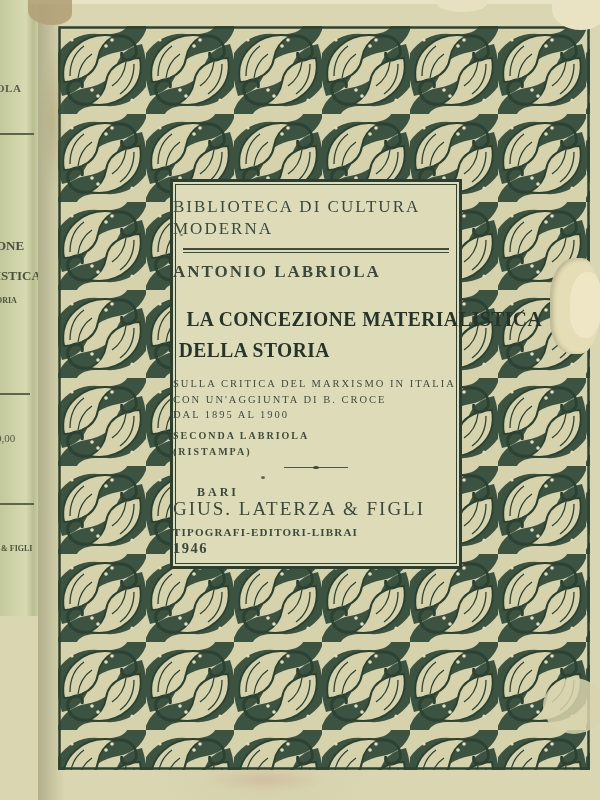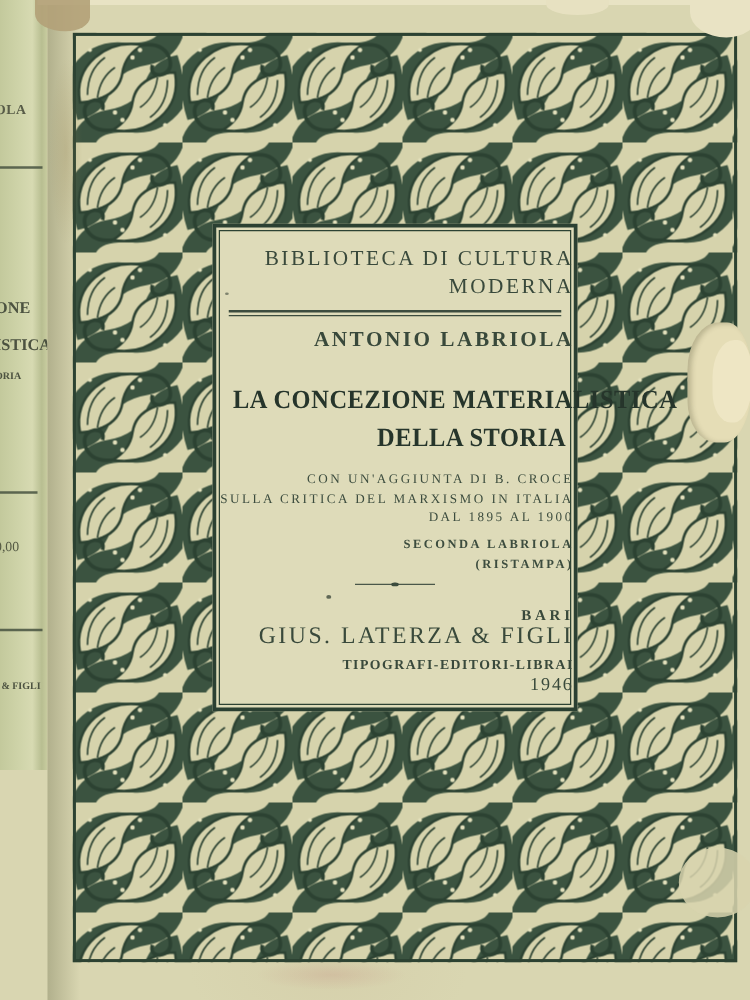--- a/index.html
+++ b/index.html
@@ -35,37 +35,37 @@
     background:linear-gradient(90deg,rgba(85,88,55,.30),rgba(85,88,55,0));}
   .top-edge{position:absolute;left:30px;top:0;width:570px;height:4px;background:#e9e4c7;opacity:.9;}
 
   
   .border-frame{position:absolute;left:58px;top:26px;width:532px;height:744px;}
 
   
   .panel{position:absolute;left:170px;top:179px;width:292px;height:390px;
          background:#dedbb9;border:3px solid #2b4032;box-sizing:border-box;}
   .panel-inner{position:absolute;inset:2px;border:1px solid #2c4233;}
-  .ptxt{position:absolute;left:0;right:0;text-align:right;color:#39493b;}
+  .ptxt{position:absolute;left:0;right:0;text-align:left;color:#39493b;}
   .series{top:14px;font-size:17px;line-height:22px;letter-spacing:2px;}
   .double-rule{position:absolute;left:10px;right:10px;top:66px;height:2px;
                border-top:2px solid #3c4c3e;border-bottom:1px solid #3c4c3e;}
   .author{top:80px;font-size:17px;letter-spacing:2px;font-weight:bold;}
   .title{top:122px;font-size:21px;line-height:31px;font-weight:bold;color:#26352b;letter-spacing:.5px;}
   .title .tline{display:inline-block;transform:scaleX(.93);transform-origin:center;white-space:nowrap;}
   .subtitle{top:194px;font-size:10.5px;line-height:15.5px;letter-spacing:2px;color:#3c4c3e;}
   .edition{top:246px;font-size:10px;line-height:16px;font-weight:bold;letter-spacing:2px;color:#3c4c3e;}
   .divider{position:absolute;left:50%;top:285px;width:64px;margin-left:-32px;
            border-top:1.5px solid #4a574a;}
   .divider-dot{position:absolute;left:50%;top:-2.5px;width:6px;height:3.5px;margin-left:-3px;
            background:#3c4c3e;border-radius:50%;}
   .city{top:303px;font-size:12px;font-weight:bold;letter-spacing:3px;padding-left:24px;}
   .publisher{top:316px;font-size:19px;letter-spacing:2px;}
   .roles{top:344px;font-size:11px;font-weight:bold;letter-spacing:1.2px;}
-  .year{top:358px;font-size:14.5px;font-weight:normal;letter-spacing:1.5px;padding-left:21px;}
+  .year{top:358px;font-size:14.5px;font-weight:bold;letter-spacing:1.5px;}
   .speck{position:absolute;background:#3f4a3c;border-radius:50%;opacity:.8;}
   .sp1{left:88px;top:294px;width:4px;height:3px;}
   .sp2{left:7px;top:52px;width:3px;height:2px;opacity:.6;}
 
   
   .chip-right{position:absolute;left:550px;top:258px;width:52px;height:96px;background:#e5ddb6;
       border-radius:55% 45% 50% 50% / 45% 55% 60% 40%;
       box-shadow:inset 3px 1px 4px rgba(60,60,30,.25);}
   .chip-right-hi{position:absolute;left:570px;top:272px;width:32px;height:66px;background:#eee6c4;
       border-radius:60% 40% 50% 50% / 50% 50% 60% 40%;}
@@ -144,22 +144,22 @@
     <div class="double-rule"></div>
 
     <div class="ptxt author">ANTONIO LABRIOLA</div>
 
     <div class="ptxt title">
       <span class="tline">LA CONCEZIONE MATERIALISTICA</span><br>
       <span class="tline">DELLA STORIA</span>
     </div>
 
     <div class="ptxt subtitle">
+      <div>SULLA CRITICA DEL MARXISMO IN ITALIA</div>
       <div>CON UN'AGGIUNTA DI B. CROCE</div>
-      <div>SULLA CRITICA DEL MARXISMO IN ITALIA</div>
       <div>DAL 1895 AL 1900</div>
     </div>
 
     <div class="ptxt edition">
       <div>SECONDA LABRIOLA</div>
       <div>(RISTAMPA)</div>
     </div>
 
     <div class="divider">
       <div class="divider-dot"></div>

